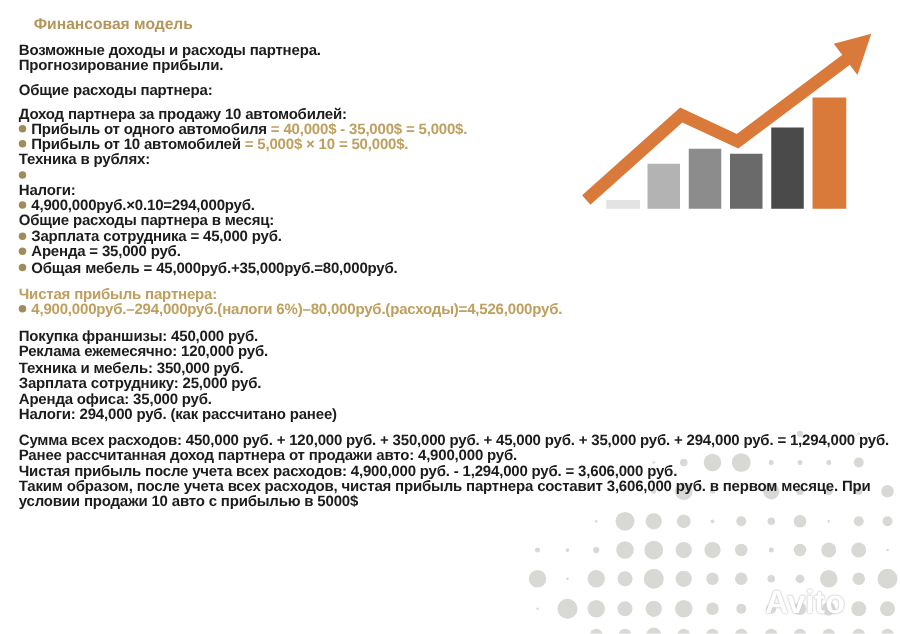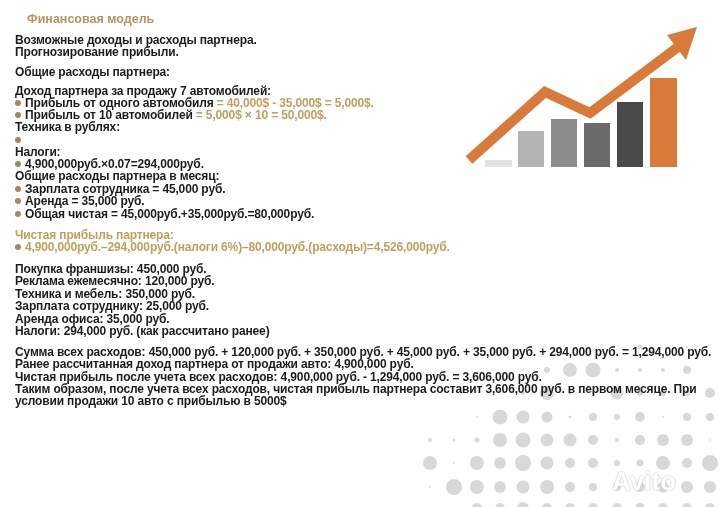--- a/index.html
+++ b/index.html
@@ -19,46 +19,46 @@
 </head>
 <body>
 
 <div class="title">Финансовая модель</div>
 
 <div class="txt" style="top:34px">Возможные доходы и расходы партнера.</div>
 <div class="txt" style="top:46px">Прогнозирование прибыли.</div>
 
 <div class="txt" style="top:66px">Общие расходы партнера:</div>
 
-<div class="txt" style="top:85px">Доход партнера за продажу 7 автомобилей:</div>
+<div class="txt" style="top:85px">Доход партнера за продажу 10 автомобилей:</div>
 <div class="bul" style="top:97px">
   <span class="dot"></span><span>Прибыль от одного автомобиля</span><span class="gold"> = 40,000$ - 35,000$ = 5,000$.</span>
 </div>
 <div class="bul" style="top:109px">
   <span class="dot"></span><span>Прибыль от 10 автомобилей</span><span class="gold"> = 5,000$ × 10 = 50,000$.</span>
 </div>
 <div class="txt" style="top:121px">Техника в рублях:</div>
 <div class="bul gold" style="top:134px">
   <span class="dot"></span>
 </div>
 
 <div class="txt" style="top:146px">Налоги:</div>
 <div class="bul" style="top:158px">
-  <span class="dot"></span><span>4,900,000руб.×0.07=294,000руб.</span>
+  <span class="dot"></span><span>4,900,000руб.×0.10=294,000руб.</span>
 </div>
 
 <div class="txt" style="top:170px">Общие расходы партнера в месяц:</div>
 <div class="bul" style="top:183px">
   <span class="dot"></span><span>Зарплата сотрудника = 45,000 руб.</span>
 </div>
 <div class="bul" style="top:195px">
   <span class="dot"></span><span>Аренда = 35,000 руб.</span>
 </div>
 <div class="bul" style="top:208px">
-  <span class="dot"></span><span>Общая чистая = 45,000руб.+35,000руб.=80,000руб.</span>
+  <span class="dot"></span><span>Общая мебель = 45,000руб.+35,000руб.=80,000руб.</span>
 </div>
 
 <div class="txt gold" style="top:229px">Чистая прибыль партнера:</div>
 <div class="bul gold" style="top:241px">
   <span class="dot"></span><span>4,900,000руб.–294,000руб.(налоги 6%)–80,000руб.(расходы)=4,526,000руб.</span>
 </div>
 
 <div class="txt" style="top:263px">Покупка франшизы: 450,000 руб.</div>
 <div class="txt" style="top:275px">Реклама ежемесячно: 120,000 руб.</div>
 <div class="txt" style="top:288px">Техника и мебель: 350,000 руб.</div>

